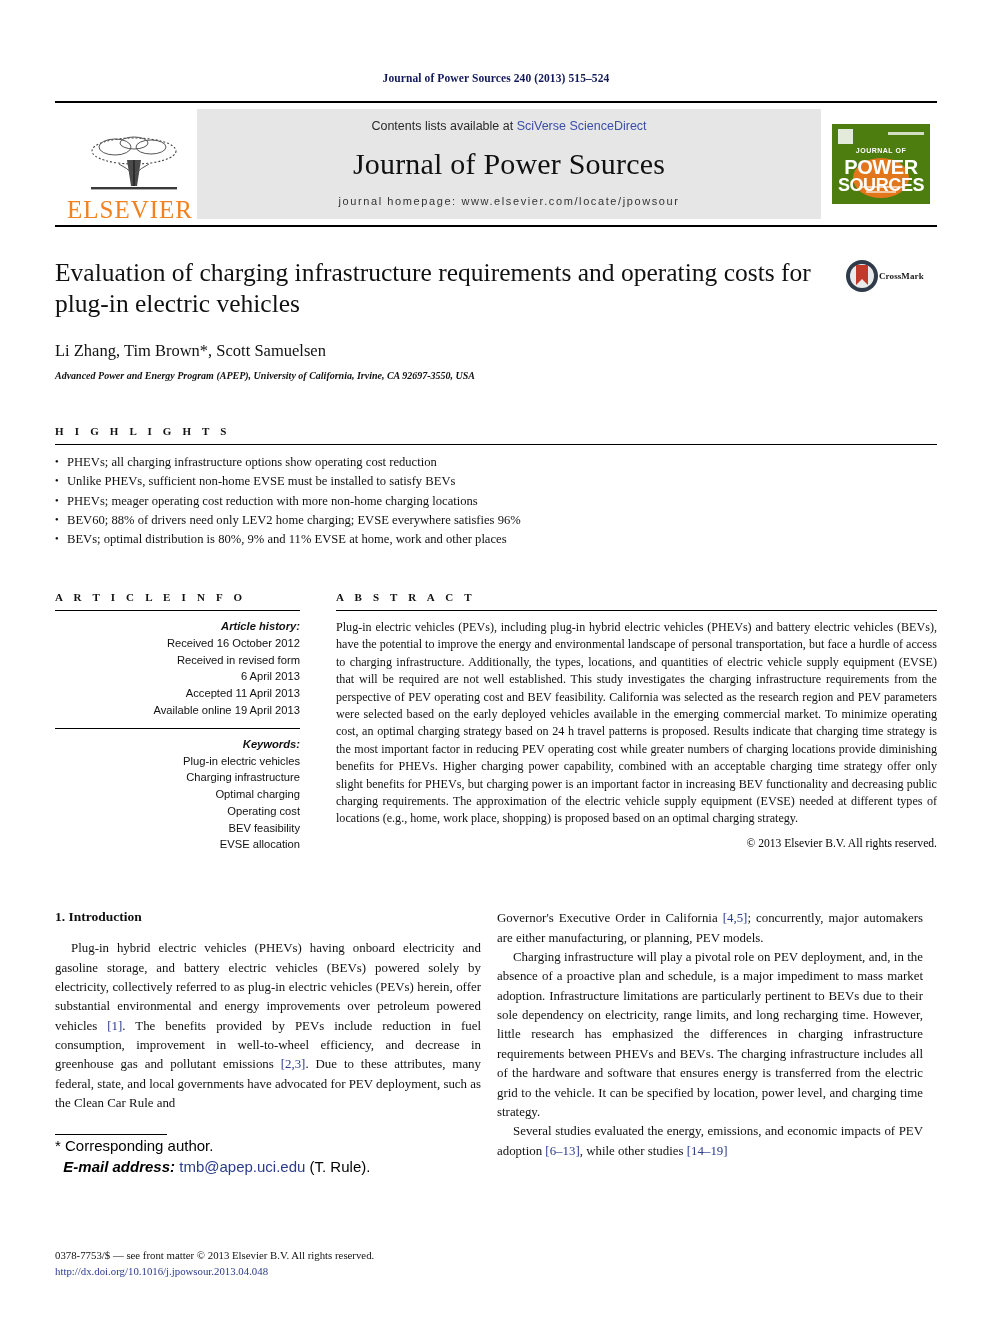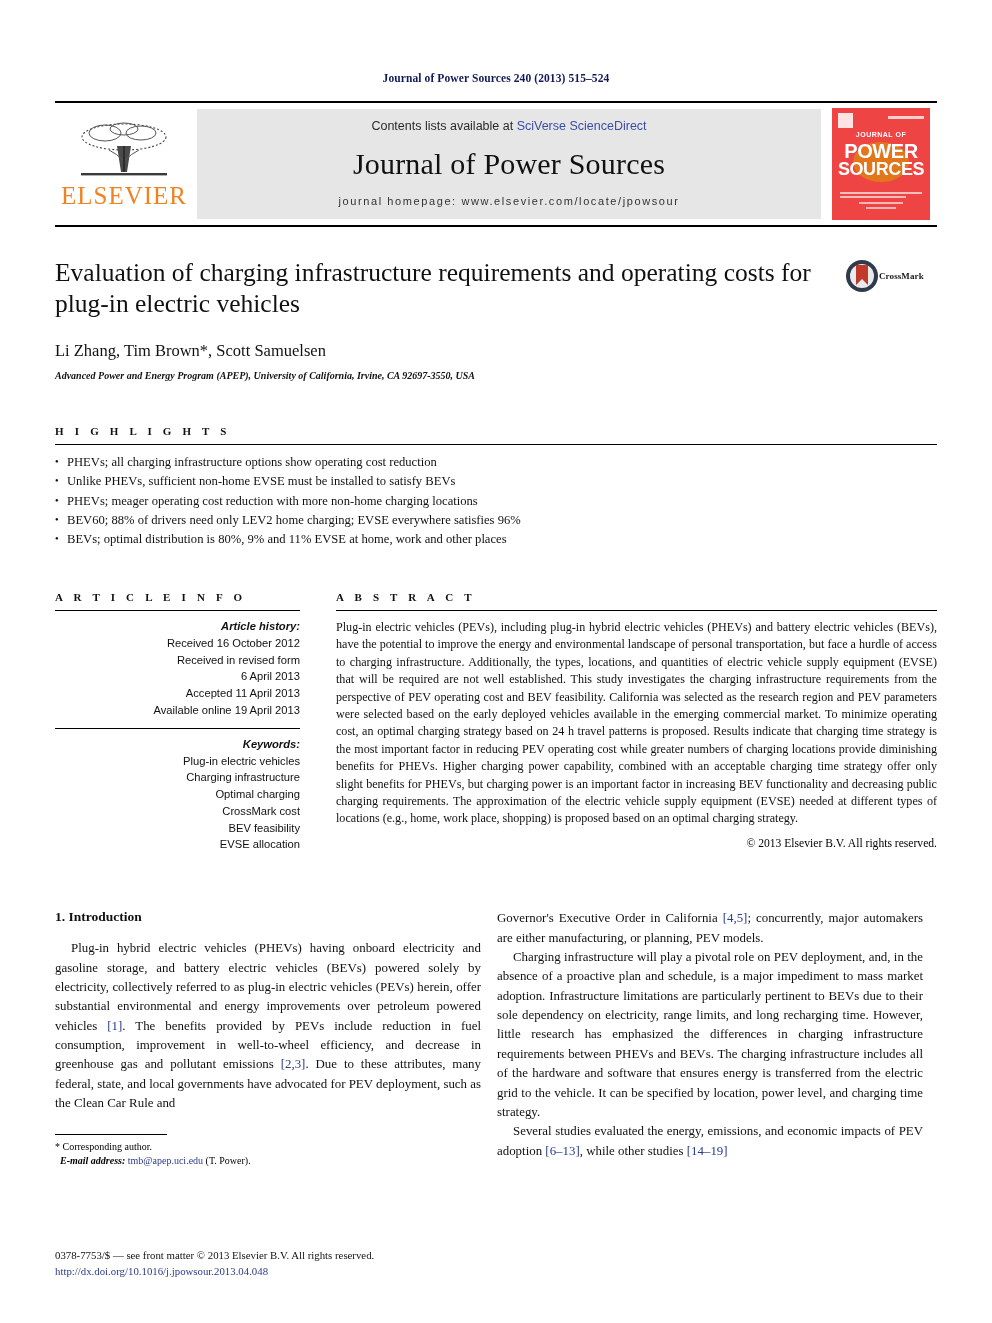--- a/index.html
+++ b/index.html
@@ -42,22 +42,22 @@
     height: 122px;
     display: flex;
     align-items: stretch;
   }
   .elsevier-block {
     width: 138px;
     flex: none;
     display: flex;
     flex-direction: column;
     justify-content: flex-end;
-    align-items: center;
-    padding-bottom: 17px;
+    align-items: flex-end;
+    padding-bottom: 3px;
     box-sizing: border-box;
   }
   .tree-svg { display:block; }
   .elsevier-word {
     font-family: "Liberation Serif", serif;
     font-size: 25px;
     letter-spacing: 1px;
     color: #f08221;
     line-height: 1;
     margin-top: 1px;
@@ -97,22 +97,22 @@
   }
   .cover-block {
     width: 112px;
     flex: none;
     display: flex;
     align-items: center;
     justify-content: center;
   }
   .cover {
     width: 98px;
-    height: 112px;
-    background: #ef4444;
+    height: 80px;
+    background: #4d7c0f;
     position: relative;
     overflow: hidden;
     font-family: "Liberation Sans", sans-serif;
   }
   .cover .topbar {
     display:flex; justify-content:space-between; align-items:flex-start;
     padding: 5px 6px 0 6px;
   }
   .cover .tinybox {
     width: 15px; height: 15px; background:#fff; opacity:.85;
@@ -282,23 +282,22 @@
     color: #111;
     text-indent: 16px;
   }
   .bcol p.noindent { text-indent: 0; }
   .cite { color: #2a3a8c; }
 
   
   .footnote-wrap { margin-top: 20px; width: 200px; }
   .footnote-rule { border-top: 1px solid #000; width: 112px; }
   .footnote {
-    margin-top: 5px;
-    font-family: Liberation Serif, serif;
-    font-size: 10px;
+    font-family: Liberation Sans, sans-serif;
+    font-size: 15px;
     line-height: 1.45;
     white-space: nowrap;
   }
   .footnote .em { font-style: italic; font-weight: bold; }
   .mail-link { color: #2a3a8c; }
 
   
   .bottom-matter {
     position: absolute;
     left: 55px;
@@ -407,21 +406,21 @@
         <div>Accepted 11 April 2013</div>
         <div>Available online 19 April 2013</div>
       </div>
       <div class="meta-sep"></div>
       <div class="meta-block">
         <div class="lbl">Keywords:</div>
         <ul class="kw-list">
           <li>Plug-in electric vehicles</li>
           <li>Charging infrastructure</li>
           <li>Optimal charging</li>
-          <li>CrossMark cost</li>
+          <li>Operating cost</li>
           <li>BEV feasibility</li>
           <li>EVSE allocation</li>
         </ul>
       </div>
     </div>
 
     <div class="col-abs">
       <div class="sec-head">A B S T R A C T</div>
       <div class="rule-thick"></div>
       <div class="abstract-body">Plug-in electric vehicles (PEVs), including plug-in hybrid electric vehicles (PHEVs) and battery electric vehicles (BEVs), have the potential to improve the energy and environmental landscape of personal transportation, but face a hurdle of access to charging infrastructure. Additionally, the types, locations, and quantities of electric vehicle supply equipment (EVSE) that will be required are not well established. This study investigates the charging infrastructure requirements from the perspective of PEV operating cost and BEV feasibility. California was selected as the research region and PEV parameters were selected based on the early deployed vehicles available in the emerging commercial market. To minimize operating cost, an optimal charging strategy based on 24 h travel patterns is proposed. Results indicate that charging time strategy is the most important factor in reducing PEV operating cost while greater numbers of charging locations provide diminishing benefits for PHEVs. Higher charging power capability, combined with an acceptable charging time strategy offer only slight benefits for PHEVs, but charging power is an important factor in increasing BEV functionality and decreasing public charging requirements. The approximation of the electric vehicle supply equipment (EVSE) needed at different types of locations (e.g., home, work place, shopping) is proposed based on an optimal charging strategy.</div>
@@ -434,21 +433,21 @@
     <div class="bcol">
       <h2 class="body-h2">1. Introduction</h2>
       <p><span>Plug-in hybrid electric vehicles (PHEVs) having onboard electricity and gasoline storage, and battery electric vehicles (BEVs) powered solely by electricity, collectively referred to as plug-in electric vehicles (PEVs) herein, offer substantial environmental and energy improvements over petroleum powered vehicles </span><span class="cite">[1]</span><span>. The benefits provided by PEVs include reduction in fuel consumption, improvement in well-to-wheel efficiency, and decrease in greenhouse gas and pollutant emissions </span><span class="cite">[2,3]</span><span>. Due to these attributes, many federal, state, and local governments have advocated for PEV deployment, such as the Clean Car Rule and</span></p>
 
       <div class="footnote-wrap">
         <div class="footnote-rule"></div>
         <div class="footnote">
           <div>* Corresponding author.</div>
           <div>
             &nbsp;&nbsp;<span class="em">E-mail address:</span>
-            <span class="mail-link">tmb@apep.uci.edu</span><span> (T. Power).</span>
+            <span class="mail-link">tmb@apep.uci.edu</span><span> (T. Rule).</span>
           </div>
         </div>
       </div>
     </div>
 
     <div class="bcol">
       <p class="noindent"><span>Governor's Executive Order in California </span><span class="cite">[4,5]</span><span>; concurrently, major automakers are either manufacturing, or planning, PEV models.</span></p>
       <p>Charging infrastructure will play a pivotal role on PEV deployment, and, in the absence of a proactive plan and schedule, is a major impediment to mass market adoption. Infrastructure limitations are particularly pertinent to BEVs due to their sole dependency on electricity, range limits, and long recharging time. However, little research has emphasized the differences in charging infrastructure requirements between PHEVs and BEVs. The charging infrastructure includes all of the hardware and software that ensures energy is transferred from the electric grid to the vehicle. It can be specified by location, power level, and charging time strategy.</p>
       <p><span>Several studies evaluated the energy, emissions, and economic impacts of PEV adoption </span><span class="cite">[6–13]</span><span>, while other studies </span><span class="cite">[14–19]</span></p>
     </div>

